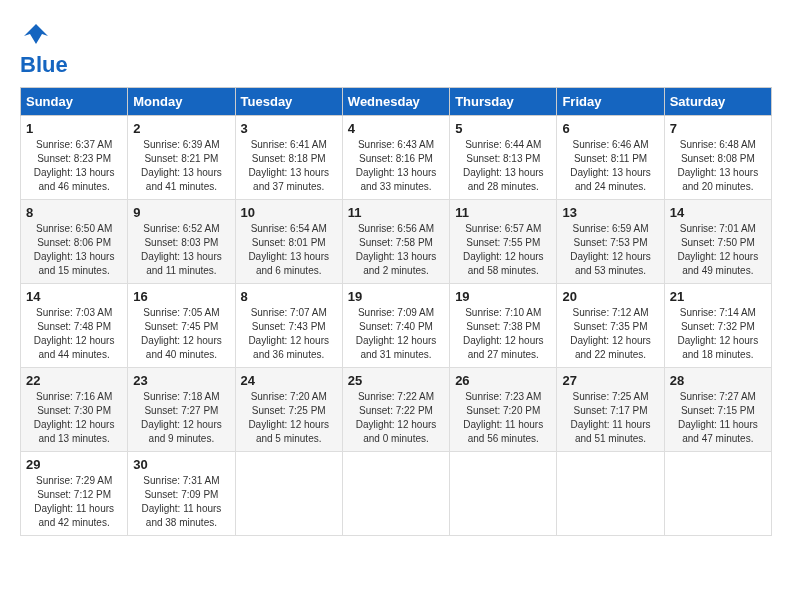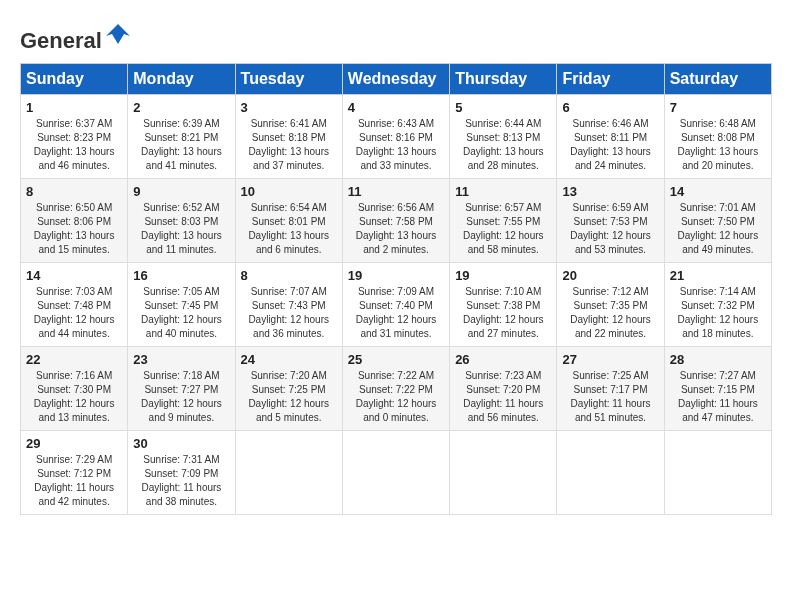--- a/index.html
+++ b/index.html
@@ -45,21 +45,21 @@
     table {
       width: 100%;
       border-collapse: collapse;
       font-size: 11px;
     }
     thead tr th {
       background-color: #1565c0;
       color: #fff;
       text-align: left;
       padding: 6px 5px;
-      font-size: 16px;
+      font-size: 13px;
       font-weight: bold;
       border: 1px solid #ccc;
     }
     tbody tr td {
       vertical-align: top;
       padding: 5px;
       border: 1px solid #ddd;
       min-height: 70px;
       width: 14.28%;
     }
@@ -86,23 +86,26 @@
       background: #f9f9f9;
     }
   </style>
 </head>
 <body>
 
 <div class="header">
   <div class="logo">
     <div>
       <div class="logo-text">
-        <span class="logo-general">General</span><svg class="logo-icon" viewBox="0 0 28 28">
+        <svg class="logo-icon" viewBox="0 0 28 28">
             <polygon points="14,4 26,16 20,14 14,24 8,14 2,16" fill="#1565c0"></polygon>
           </svg>
+      </div>
+      <div class="logo-text">
+        <span class="logo-blue">Blue</span>
       </div>
     </div>
   </div>
   <div class="title-block">
     <div class="month-title"></div>
     <div class="subtitle"></div>
   </div>
 </div>
 
 <table>

